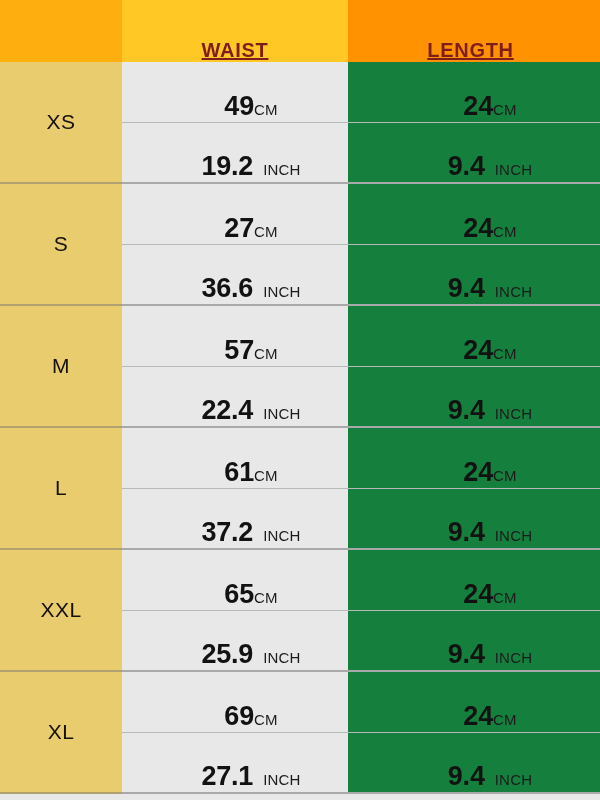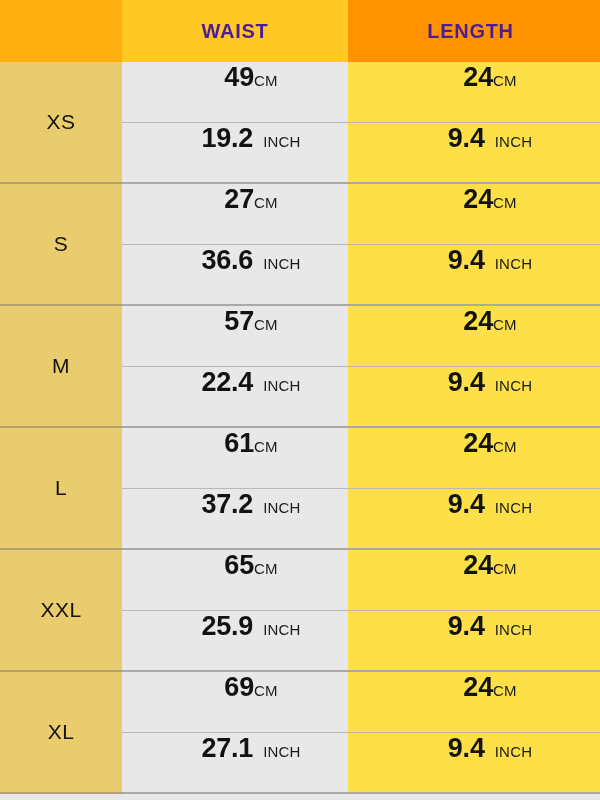--- a/index.html
+++ b/index.html
@@ -20,26 +20,27 @@
   }
 
   
   .chart-header {
     display: flex;
     height: 62px;
     width: 600px;
   }
   .hdr-cell {
     display: flex;
-    align-items: center;
+    align-items: flex-end;
     justify-content: center;
     font-weight: bold;
     font-size: 20px;
     letter-spacing: 0.7px;
-    color: #4c1d95;
+    color: #7f1d1d;
+    text-decoration: underline;
   }
   .hdr-size   { width: 122px; background: #FFAE10; }
   .hdr-waist  { width: 226px; background: #FFC825; }
   .hdr-length { width: 252px; background: #FF9200; }
   .hdr-length .hdr-text { transform: translateX(-9px); margin-left: 11px; }
 
   
   .chart-body {
     display: flex;
     width: 600px;
@@ -62,27 +63,27 @@
   }
   .size-cell-label {
     font-size: 21px;
     color: #15120d;
     letter-spacing: 0.5px;
   }
 
   
   .meas-col { flex: 0 0 auto; }
   .waist-col  { width: 226px; background: #E8E8E8; }
-  .length-col { width: 252px; background: #fde047; }
+  .length-col { width: 252px; background: #15803d; }
 
   .meas-cell {
     height: 61px;
     box-sizing: border-box;
     display: flex;
-    align-items: flex-start;
+    align-items: flex-end;
     justify-content: center;
     border-bottom: 1px solid #b9b9b9;
     padding-left: 32px;
   }
   .meas-cell.row-end { border-bottom: 2px solid #a9a9a9; }
 
   .val {
     font-size: 27px;
     font-weight: bold;
     color: #121212;

